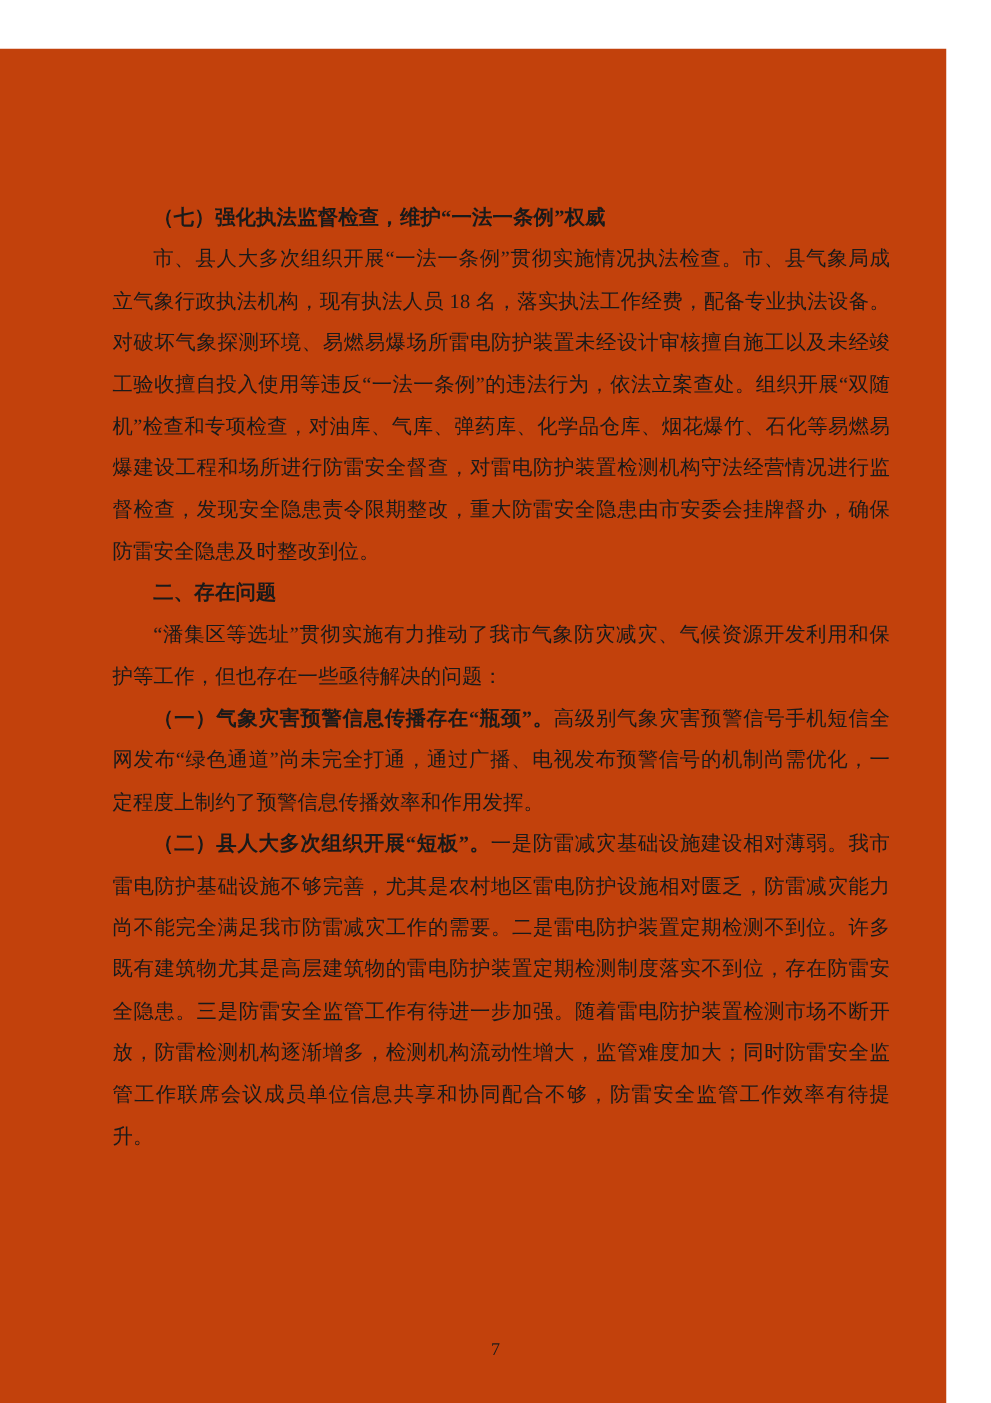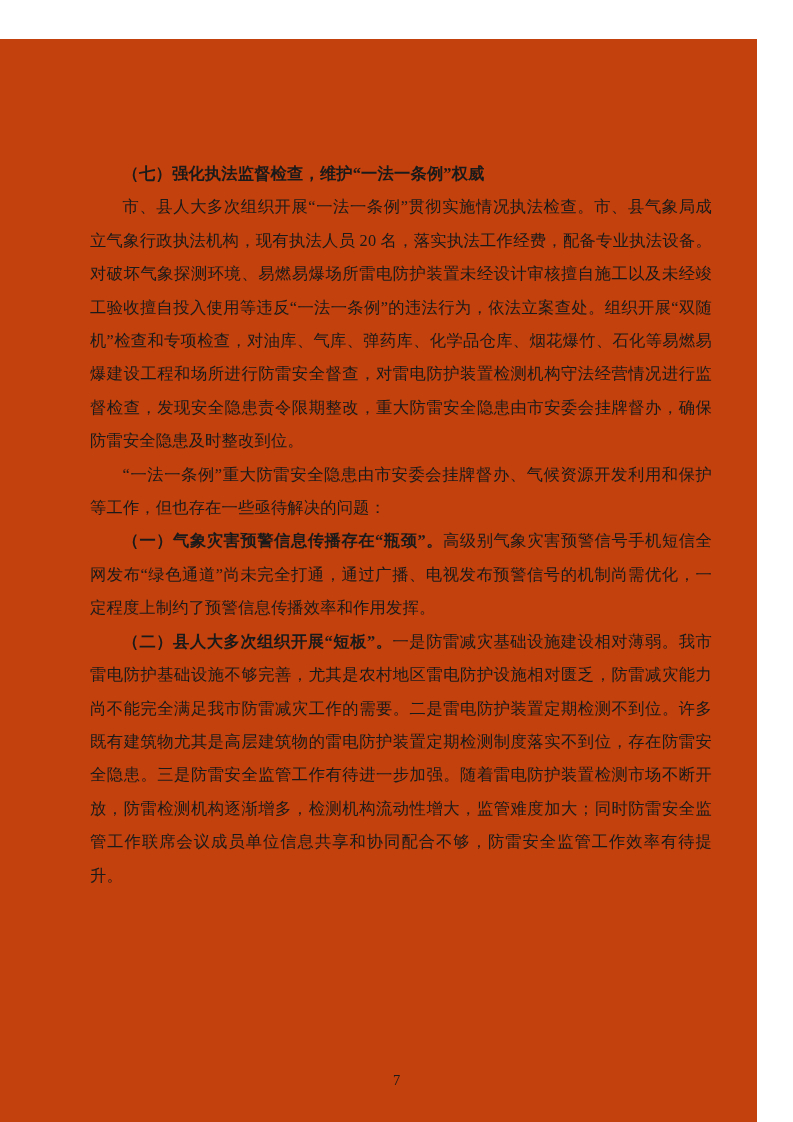--- a/index.html
+++ b/index.html
@@ -52,24 +52,25 @@
   }
 </style>
 </head>
 <body>
 
 <div class="page">
   <div class="content">
 
     <p class="heading-bold">（七）强化执法监督检查，维护“一法一条例”权威</p>
 
-    <p class="body-text">市、县人大多次组织开展“一法一条例”贯彻实施情况执法检查。市、县气象局成立气象行政执法机构，现有执法人员 20 名，落实执法工作经费，配备专业执法设备。对破坏气象探测环境、易燃易爆场所雷电防护装置未经设计审核擅自施工以及未经竣工验收擅自投入使用等违反“一法一条例”的违法行为，依法立案查处。组织开展“双随机”检查和专项检查，对油库、气库、弹药库、化学品仓库、烟花爆竹、石化等易燃易爆建设工程和场所进行防雷安全督查，对雷电防护装置检测机构守法经营情况进行监督检查，发现安全隐患责令限期整改，重大防雷安全隐患由市安委会挂牌督办，确保防雷安全隐患及时整改到位。</p>
+    <p class="body-text">市、县人大多次组织开展“一法一条例”贯彻实施情况执法检查。市、县气象局成立气象行政执法机构，现有执法人员 18 名，落实执法工作经费，配备专业执法设备。对破坏气象探测环境、易燃易爆场所雷电防护装置未经设计审核擅自施工以及未经竣工验收擅自投入使用等违反“一法一条例”的违法行为，依法立案查处。组织开展“双随机”检查和专项检查，对油库、气库、弹药库、化学品仓库、烟花爆竹、石化等易燃易爆建设工程和场所进行防雷安全督查，对雷电防护装置检测机构守法经营情况进行监督检查，发现安全隐患责令限期整改，重大防雷安全隐患由市安委会挂牌督办，确保防雷安全隐患及时整改到位。</p>
 
+    <p class="heading-sans">二、存在问题</p>
 
-    <p class="body-text">“一法一条例”重大防雷安全隐患由市安委会挂牌督办、气候资源开发利用和保护等工作，但也存在一些亟待解决的问题：</p>
+    <p class="body-text">“潘集区等选址”贯彻实施有力推动了我市气象防灾减灾、气候资源开发利用和保护等工作，但也存在一些亟待解决的问题：</p>
 
     <p class="body-text"><span class="lead">（一）气象灾害预警信息传播存在“瓶颈”。</span><span>高级别气象灾害预警信号手机短信全网发布“绿色通道”尚未完全打通，通过广播、电视发布预警信号的机制尚需优化，一定程度上制约了预警信息传播效率和作用发挥。</span></p>
 
     <p class="body-text"><span class="lead">（二）县人大多次组织开展“短板”。</span><span>一是防雷减灾基础设施建设相对薄弱。我市雷电防护基础设施不够完善，尤其是农村地区雷电防护设施相对匮乏，防雷减灾能力尚不能完全满足我市防雷减灾工作的需要。二是雷电防护装置定期检测不到位。许多既有建筑物尤其是高层建筑物的雷电防护装置定期检测制度落实不到位，存在防雷安全隐患。三是防雷安全监管工作有待进一步加强。随着雷电防护装置检测市场不断开放，防雷检测机构逐渐增多，检测机构流动性增大，监管难度加大；同时防雷安全监管工作联席会议成员单位信息共享和协同配合不够，防雷安全监管工作效率有待提升。</span></p>
 
 
   </div>
 
   <div class="footer">
     <span>7</span>

